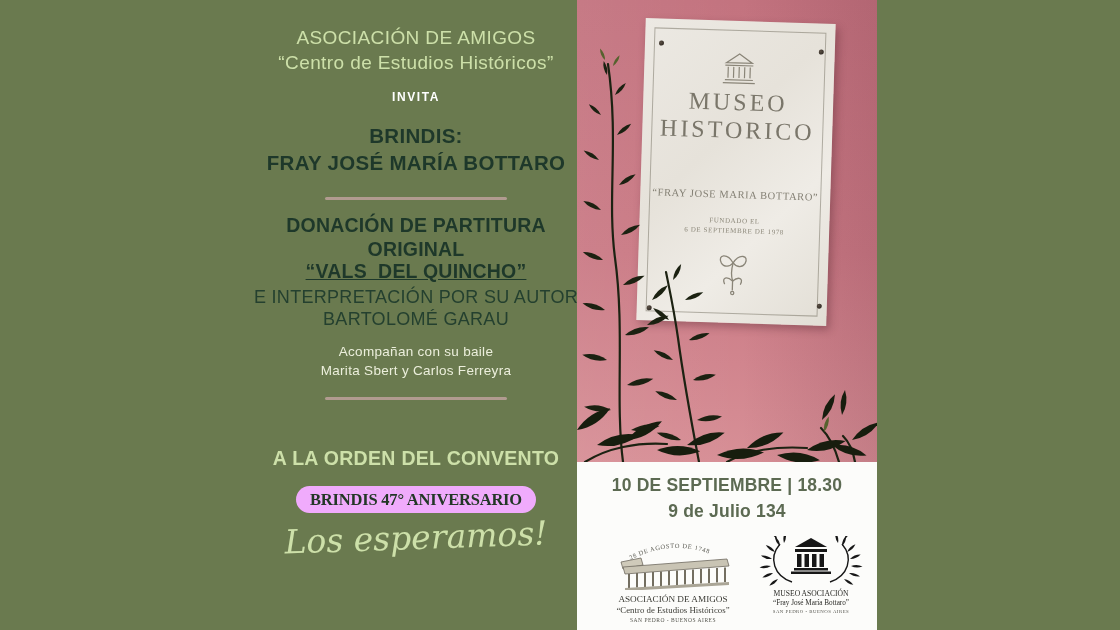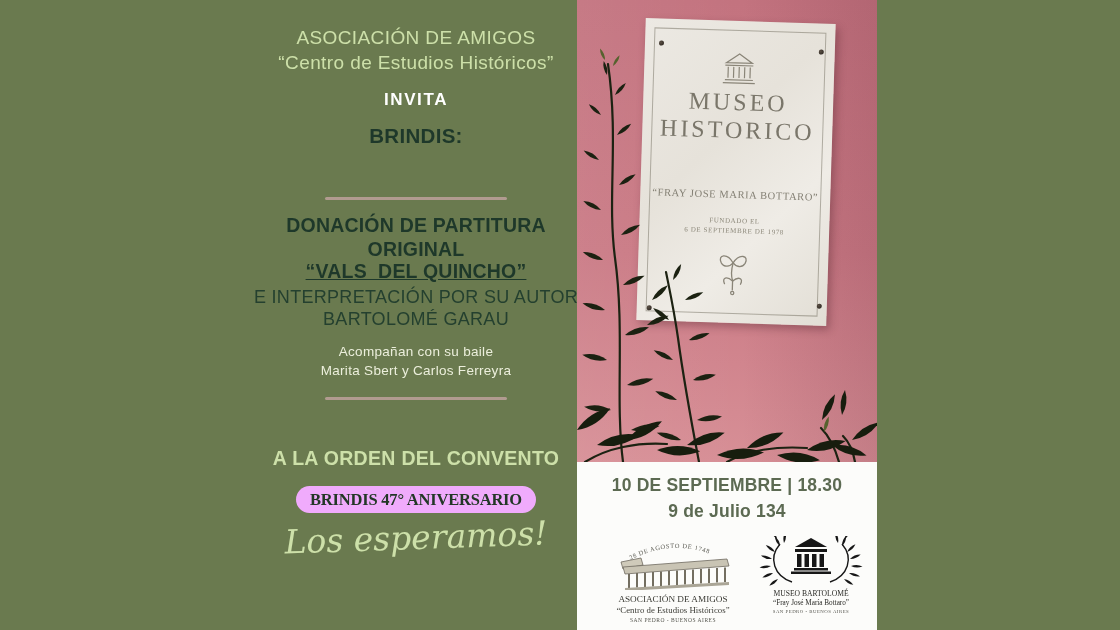--- a/index.html
+++ b/index.html
@@ -5,21 +5,21 @@
   html,body{margin:0;padding:0;background:#444;}
   .canvas{
     position:relative;width:1120px;height:630px;overflow:hidden;
     background:#6a7a4f;
     font-family:"Liberation Sans","DejaVu Sans",sans-serif;
   }
   
   .left-panel{position:absolute;left:0;top:0;width:578px;height:630px;}
   .lp{position:absolute;left:234px;width:364px;text-align:center;white-space:nowrap;}
   .org{font-size:19px;letter-spacing:.4px;color:#cde0a9;}
-  .invita{font-size:17px;font-weight:bold;letter-spacing:1.6px;color:#ffffff;}
+  .invita{font-size:12px;font-weight:bold;letter-spacing:1.6px;color:#ffffff;}
   .talk{font-size:20.5px;font-weight:bold;letter-spacing:.3px;color:#1e382a;}
   .don{font-size:19.5px;font-weight:bold;color:#1e382a;letter-spacing:.2px;}
   .pre{white-space:pre;text-decoration:underline;}
   .autor{font-size:18px;color:#24402f;letter-spacing:.3px;}
   .baile{font-size:13.5px;color:#ecefdc;letter-spacing:.3px;}
   .nom{font-size:19.5px;font-weight:bold;color:#cde0a9;letter-spacing:.3px;}
   .divider{position:absolute;left:325px;width:182px;height:3px;background:#b19b90;border-radius:2px;}
   .pill{
     position:absolute;left:296px;top:486px;width:240px;height:27px;border-radius:13.5px;
     background:#f0abfc;color:#223726;font-family:"Liberation Serif","DejaVu Serif",serif;
@@ -62,20 +62,21 @@
 </head>
 <body>
 
 <div class="canvas">
 
   <div class="left-panel">
     <div class="lp org" style="top:27px">ASOCIACIÓN DE AMIGOS</div>
     <div class="lp org" style="top:52px">“Centro de Estudios Históricos”</div>
     <div class="lp invita" style="top:90px">INVITA</div>
     <div class="lp talk" style="top:124px">BRINDIS:</div>
+    <div class="lp talk" style="top:151px">FRAY JOSÉ MARÍA BOTTARO</div>
 
     <div class="divider" style="top:197px"></div>
 
     <div class="lp don" style="top:214px">DONACIÓN DE PARTITURA</div>
     <div class="lp don" style="top:238px">ORIGINAL</div>
     <div class="lp don pre" style="top:260px">“VALS  DEL QUINCHO”</div>
     <div class="lp autor" style="top:287px">E INTERPRETACIÓN POR SU AUTOR</div>
     <div class="lp autor" style="top:309px">BARTOLOMÉ GARAU</div>
     <div class="lp baile" style="top:363px">Marita Sbert y Carlos Ferreyra</div>
     <div class="lp baile" style="top:344px">Acompañan con su baile</div>
@@ -262,19 +263,19 @@
           <use href="#wl" transform="translate(88 10) rotate(-65) scale(1.1)"></use>
           <use href="#wl" transform="translate(93 16) rotate(-40) scale(1.15)"></use>
           <use href="#wl" transform="translate(96 23) rotate(-20) scale(1.15)"></use>
           <use href="#wl" transform="translate(97 30) rotate(5) scale(1.15)"></use>
           <use href="#wl" transform="translate(95 37) rotate(20) scale(1.15)"></use>
           <use href="#wl" transform="translate(90 43) rotate(35) scale(1.1)"></use>
           <use href="#wl" transform="translate(84 7) rotate(-100) scale(1.1)"></use>
           <use href="#wl" transform="translate(91 3) rotate(-60) scale(1.0)"></use>
         </g>
       </svg>
-      <div class="lname" style="font-size:7.6px;color:#2a2a26">MUSEO BARTOLOMÉ</div>
+      <div class="lname" style="font-size:7.6px;color:#2a2a26">MUSEO ASOCIACIÓN</div>
       <div class="lname" style="font-size:7.2px;color:#2a2a26">“Fray José María Bottaro”</div>
       <div class="lloc" style="font-size:4.8px;margin-top:2px">SAN PEDRO - BUENOS AIRES</div>
     </div>
   </div>
 
 </div>
 
 </body></html>

